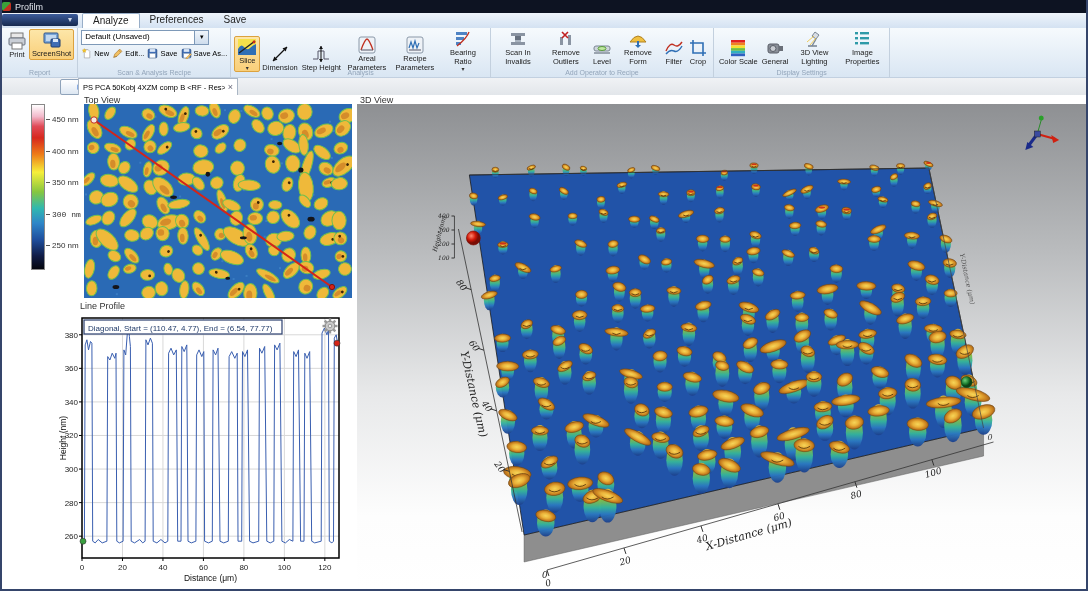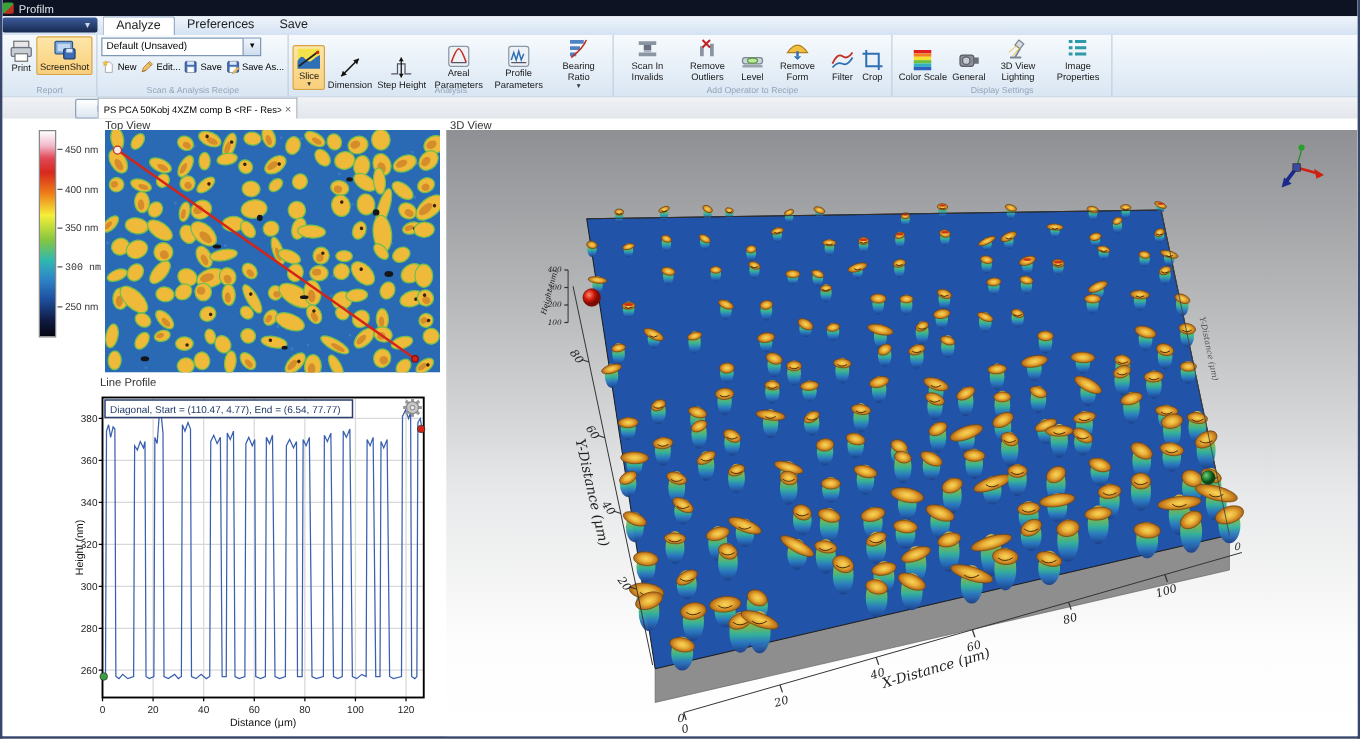--- a/index.html
+++ b/index.html
@@ -191,21 +191,21 @@
               <div class="lbl">Areal Parameters</div>
             </div>
             <div class="rib-btn">
               <span class="icon">
                 <svg viewBox="0 0 20 20">
                   <rect x="2" y="2" width="16" height="16" rx="2" fill="#eef2f7" stroke="#8a98a8"></rect>
                   <path d="M4 13l2-6 2 6 2-7 2 7 2-5" fill="none" stroke="#2f6fb5" stroke-width="1.2"></path>
                   <line x1="4" y1="15" x2="16" y2="15" stroke="#556"></line>
                 </svg>
               </span>
-              <div class="lbl">Profile Parameters</div>
+              <div class="lbl">Recipe Parameters</div>
             </div>
             <div class="rib-btn">
               <span class="icon">
                 <svg viewBox="0 0 20 20">
                   <rect x="3" y="3" width="11" height="3" fill="#4f83c4"></rect>
                   <rect x="3" y="8" width="8" height="3" fill="#4f83c4"></rect>
                   <rect x="3" y="13" width="5" height="3" fill="#4f83c4"></rect>
                   <path d="M16 3q-2 6-12 14" fill="none" stroke="#c03020" stroke-width="1.3"></path>
                 </svg>
               </span>

